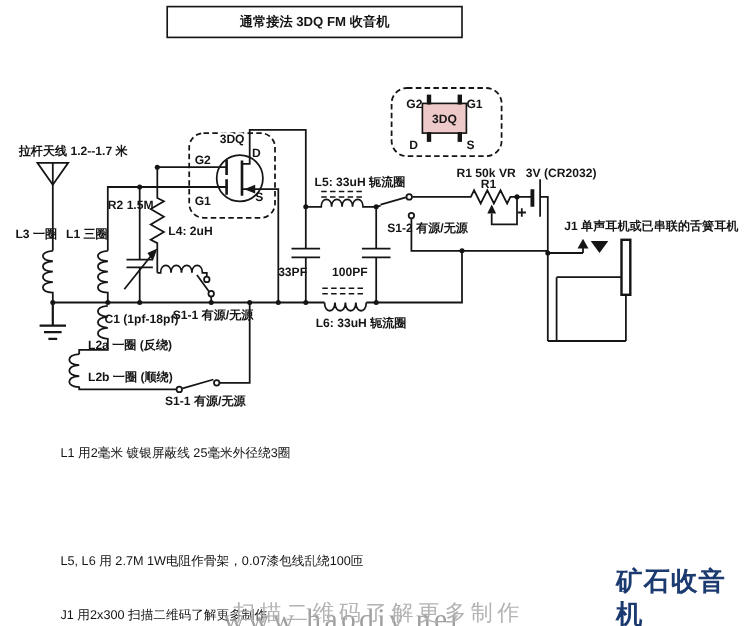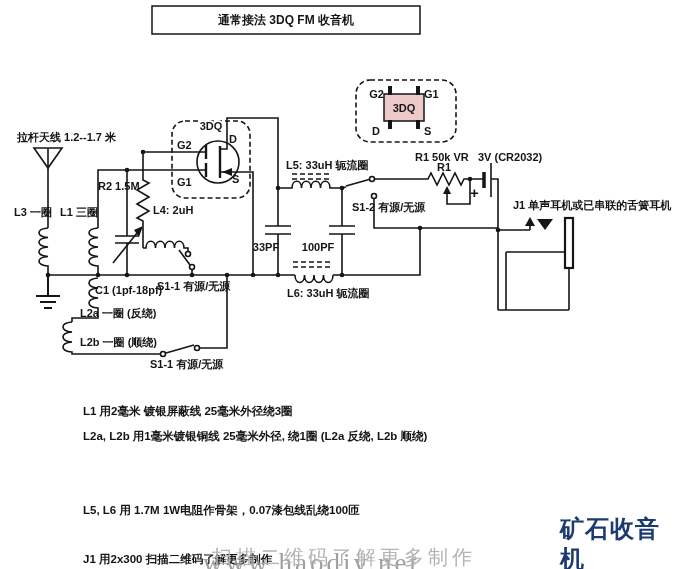--- a/index.html
+++ b/index.html
@@ -2,22 +2,22 @@
 <html><head>
 <meta charset="utf-8">
 <style>
   html,body{margin:0;padding:0;background:#fff;}
   #page{position:relative;width:680px;height:569px;background:#ffffff;overflow:hidden;
         font-family:"Liberation Sans",sans-serif;border-radius:18px;}
   svg{position:absolute;left:0;top:0;}
   svg text{font:bold 11px "Liberation Sans",sans-serif;fill:#151515;}
   svg text.plus{font:bold 15px "Liberation Sans",sans-serif;}
   svg text.boxtitle{font:bold 12px "Liberation Sans",sans-serif;}
-  .note{position:absolute;left:55px;white-space:nowrap;font-weight:bold;
-        font-size:11.5px;color:#141414;margin-left:28px;}
+  .note{position:absolute;left:55px;white-space:nowrap;font-weight:normal;
+        font-size:11.5px;color:#141414;}
   .wm{position:absolute;white-space:nowrap;font-family:"Liberation Serif",serif;}
   .wm-site{left:203px;top:500px;font-size:27px;color:#8f8f8f;opacity:.85;letter-spacing:3px;margin-top:48px;}
   .wm-shop{left:210px;top:527px;font-size:19px;color:#8a8a8a;opacity:.9;letter-spacing:1px;}
   .wm-scan{left:212px;top:544px;font-size:20px;color:#b3b3b3;letter-spacing:4px;}
   .logo{position:absolute;left:560px;top:514px;width:118px;text-align:left;color:#1a3a70;}
   .logo-name{font-size:24px;font-weight:bold;letter-spacing:1px;line-height:1.25;}
 </style>
 </head>
 <body>
 
@@ -190,22 +190,21 @@
   <text x="318" y="251" text-anchor="middle">100PF</text>
   <text x="352" y="211">S1-2 有源/无源</text>
   <text x="415" y="161">R1 50k VR</text>
   <text x="437" y="171">R1</text>
   <text x="478" y="161">3V (CR2032)</text>
   <text x="470" y="198" class="plus">+</text>
   <text x="513" y="209">J1 单声耳机或已串联的舌簧耳机</text>
 </svg>
 
 <div class="note" style="top:404px">L1 用2毫米 镀银屏蔽线 25毫米外径绕3圈</div>
-<div class="note" style="top:429px">L2a, L2b 用1毫米镀银铜线 25毫米外径, 绕1圈 (L2a 反绕, L2b 顺绕)</div>
-<div class="note" style="top:503px">L5, L6 用 1.7M 1W电阻作骨架，0.07漆包线乱绕100匝</div>
+<div class="note" style="top:503px">L5, L6 用 2.7M 1W电阻作骨架，0.07漆包线乱绕100匝</div>
 <div class="note" style="top:552px">J1 用2x300 扫描二维码了解更多制作</div>
 
 <div class="wm wm-site">www.haodiy.net</div>
 <div class="wm wm-scan">扫描二维码了解更多制作</div>
 
 <div class="logo">
   <div class="logo-name">矿石收音机</div>
 
 </div>
 

